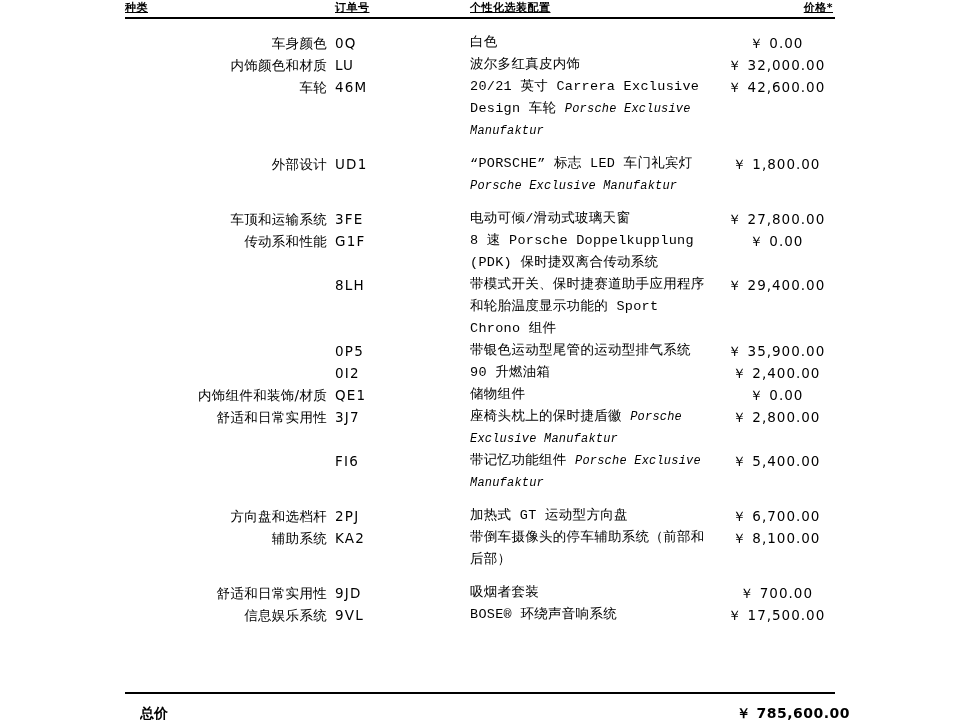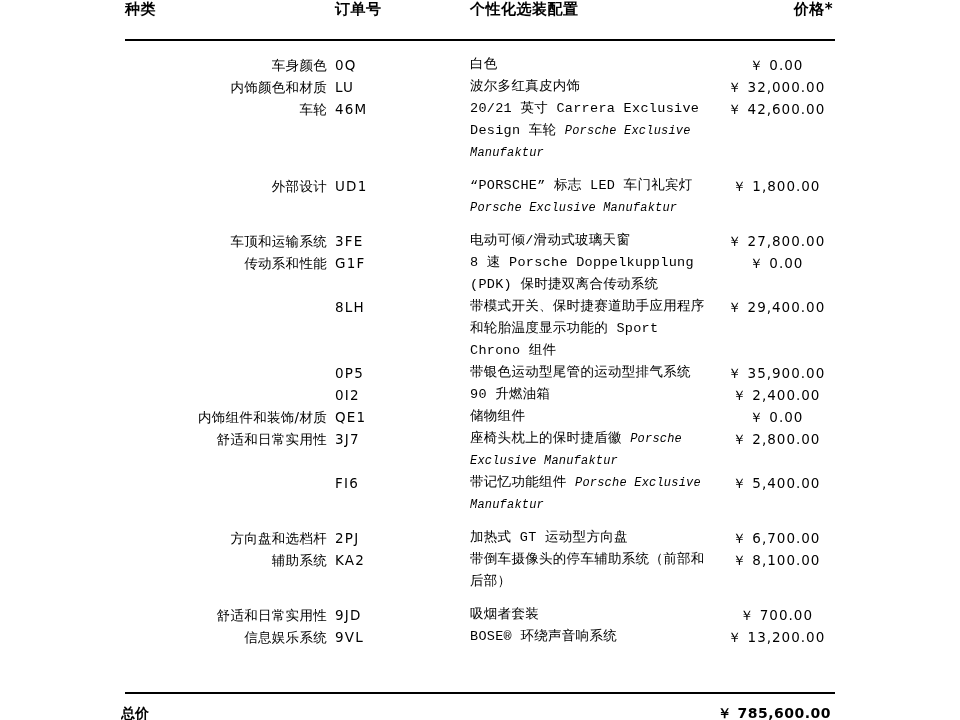--- a/index.html
+++ b/index.html
@@ -25,27 +25,28 @@
     width: 710px;
     border-collapse: collapse;
     table-layout: fixed;
   }
   table.spec col.c-cat   { width: 210px; }
   table.spec col.c-code  { width: 135px; }
   table.spec col.c-desc  { width: 250px; }
   table.spec col.c-price { width: 115px; }
 
   thead th {
-    font-size: 15px;
+    font-size: 11px;
     font-weight: bold;
     text-align: left;
-    padding: 0 0 20px 0;
+    padding: 0 0 2px 0;
     vertical-align: bottom;
     letter-spacing: 0.5px;
     border-bottom: 2.5px solid #000;
+    text-decoration: underline;
   }
   thead th.price {
     text-align: right;
     padding-right: 2px;
   }
   tbody td {
     font-size: 13.5px;
     line-height: 22px;
     vertical-align: top;
     padding: 0;
@@ -69,21 +70,21 @@
   .spacer-row td { height: 11px; line-height: 11px; font-size: 0; }
   .bottom-rule {
     position: absolute;
     left: 125px;
     top: 692px;
     width: 710px;
     border-top: 2.5px solid #000;
   }
   .footer-row {
     position: absolute;
-    left: 121px;
+    left: 140px;
     top: 705px;
     width: 710px;
     display: flex;
     justify-content: space-between;
     font-size: 14px;
     font-weight: bold;
     overflow: hidden;
     height: 15px;
   }
   .footer-right { letter-spacing: 0.5px; }
@@ -207,21 +208,21 @@
       <tr>
         <td class="cat">舒适和日常实用性</td>
         <td class="code">9JD</td>
         <td class="desc"><span>吸烟者套装</span><span class="em"></span></td>
         <td class="price">￥ 700.00</td>
       </tr>
       <tr>
         <td class="cat">信息娱乐系统</td>
         <td class="code">9VL</td>
         <td class="desc"><span>BOSE® 环绕声音响系统</span><span class="em"></span></td>
-        <td class="price">￥ 13,200.00</td>
+        <td class="price">￥ 17,500.00</td>
       </tr>
     </tbody>
   </table>
 
   <div class="bottom-rule"></div>
   <div class="footer-row">
     <div>总价</div>
     <div class="footer-right">￥ 785,600.00</div>
   </div>
 </div>

